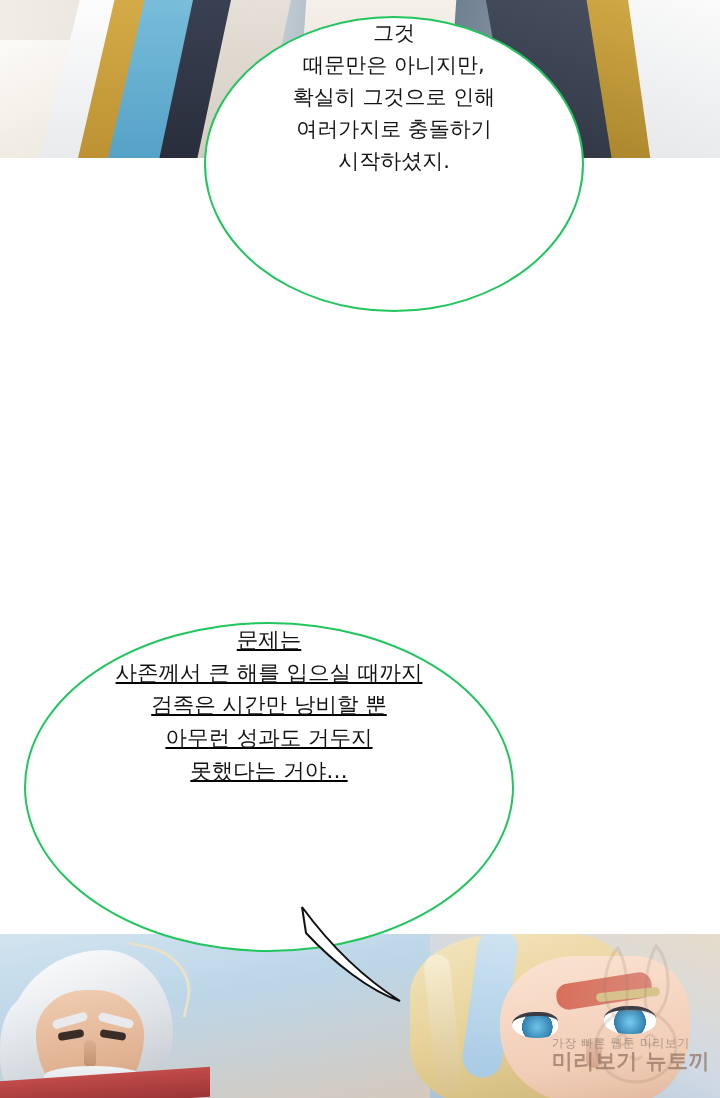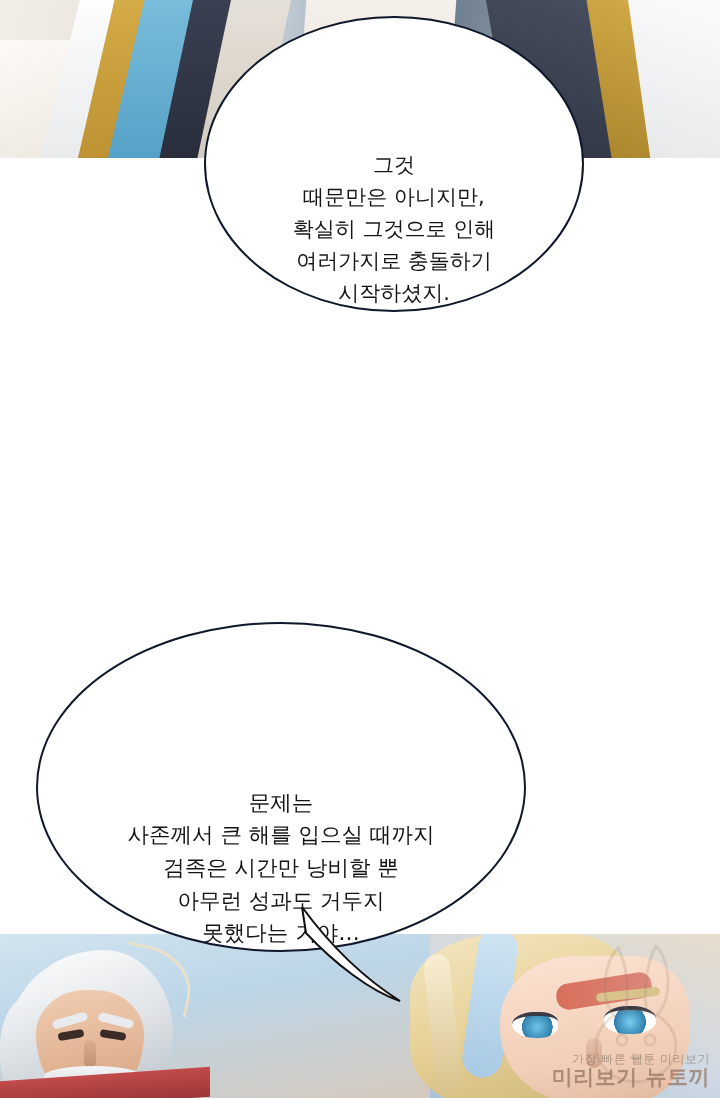--- a/index.html
+++ b/index.html
@@ -188,59 +188,59 @@
   
   .wm-bunny {
     position: absolute;
     right: 14px; bottom: 8px;
     width: 128px; height: 150px;
     opacity: .35;
     pointer-events: none;
   }
   .wm-text {
     position: absolute;
-    right: 10px; bottom: 10px;
-    text-align: right;
+    right: 10px; bottom: 26px;
     line-height: 1.05;
     pointer-events: none;
   }
   .wm-small {
     font-size: 12px;
     color: rgba(120,105,95,.55);
     letter-spacing: .5px;
   }
   .wm-big {
     font-size: 21px;
     font-weight: bold;
     color: rgba(150,118,100,.75);
     letter-spacing: .5px;
     white-space: nowrap;
   }
 
   
   .balloon {
     position: absolute;
     background: #ffffff;
-    border: 2px solid #0f172a;
+    border: 2px solid #22c55e;
     box-sizing: border-box;
     display: flex;
-    align-items: flex-end;
+    align-items: flex-start;
     justify-content: center;
   }
   .balloon-1 {
     left: 204px; top: 16px;
     width: 380px; height: 296px;
     border-radius: 50%;
     z-index: 5;
   }
   .balloon-2 {
-    left: 36px; top: 622px;
+    left: 24px; top: 622px;
     width: 490px; height: 330px;
     border-radius: 50%;
     z-index: 5;
+    text-decoration: underline;
   }
   .bubble-text {
     font-family: "DejaVu Sans", "Liberation Sans", sans-serif;
     font-size: 21px;
     line-height: 1.52;
     color: #141414;
     text-align: center;
     white-space: pre-line;
     padding: 0 18px;
   }

